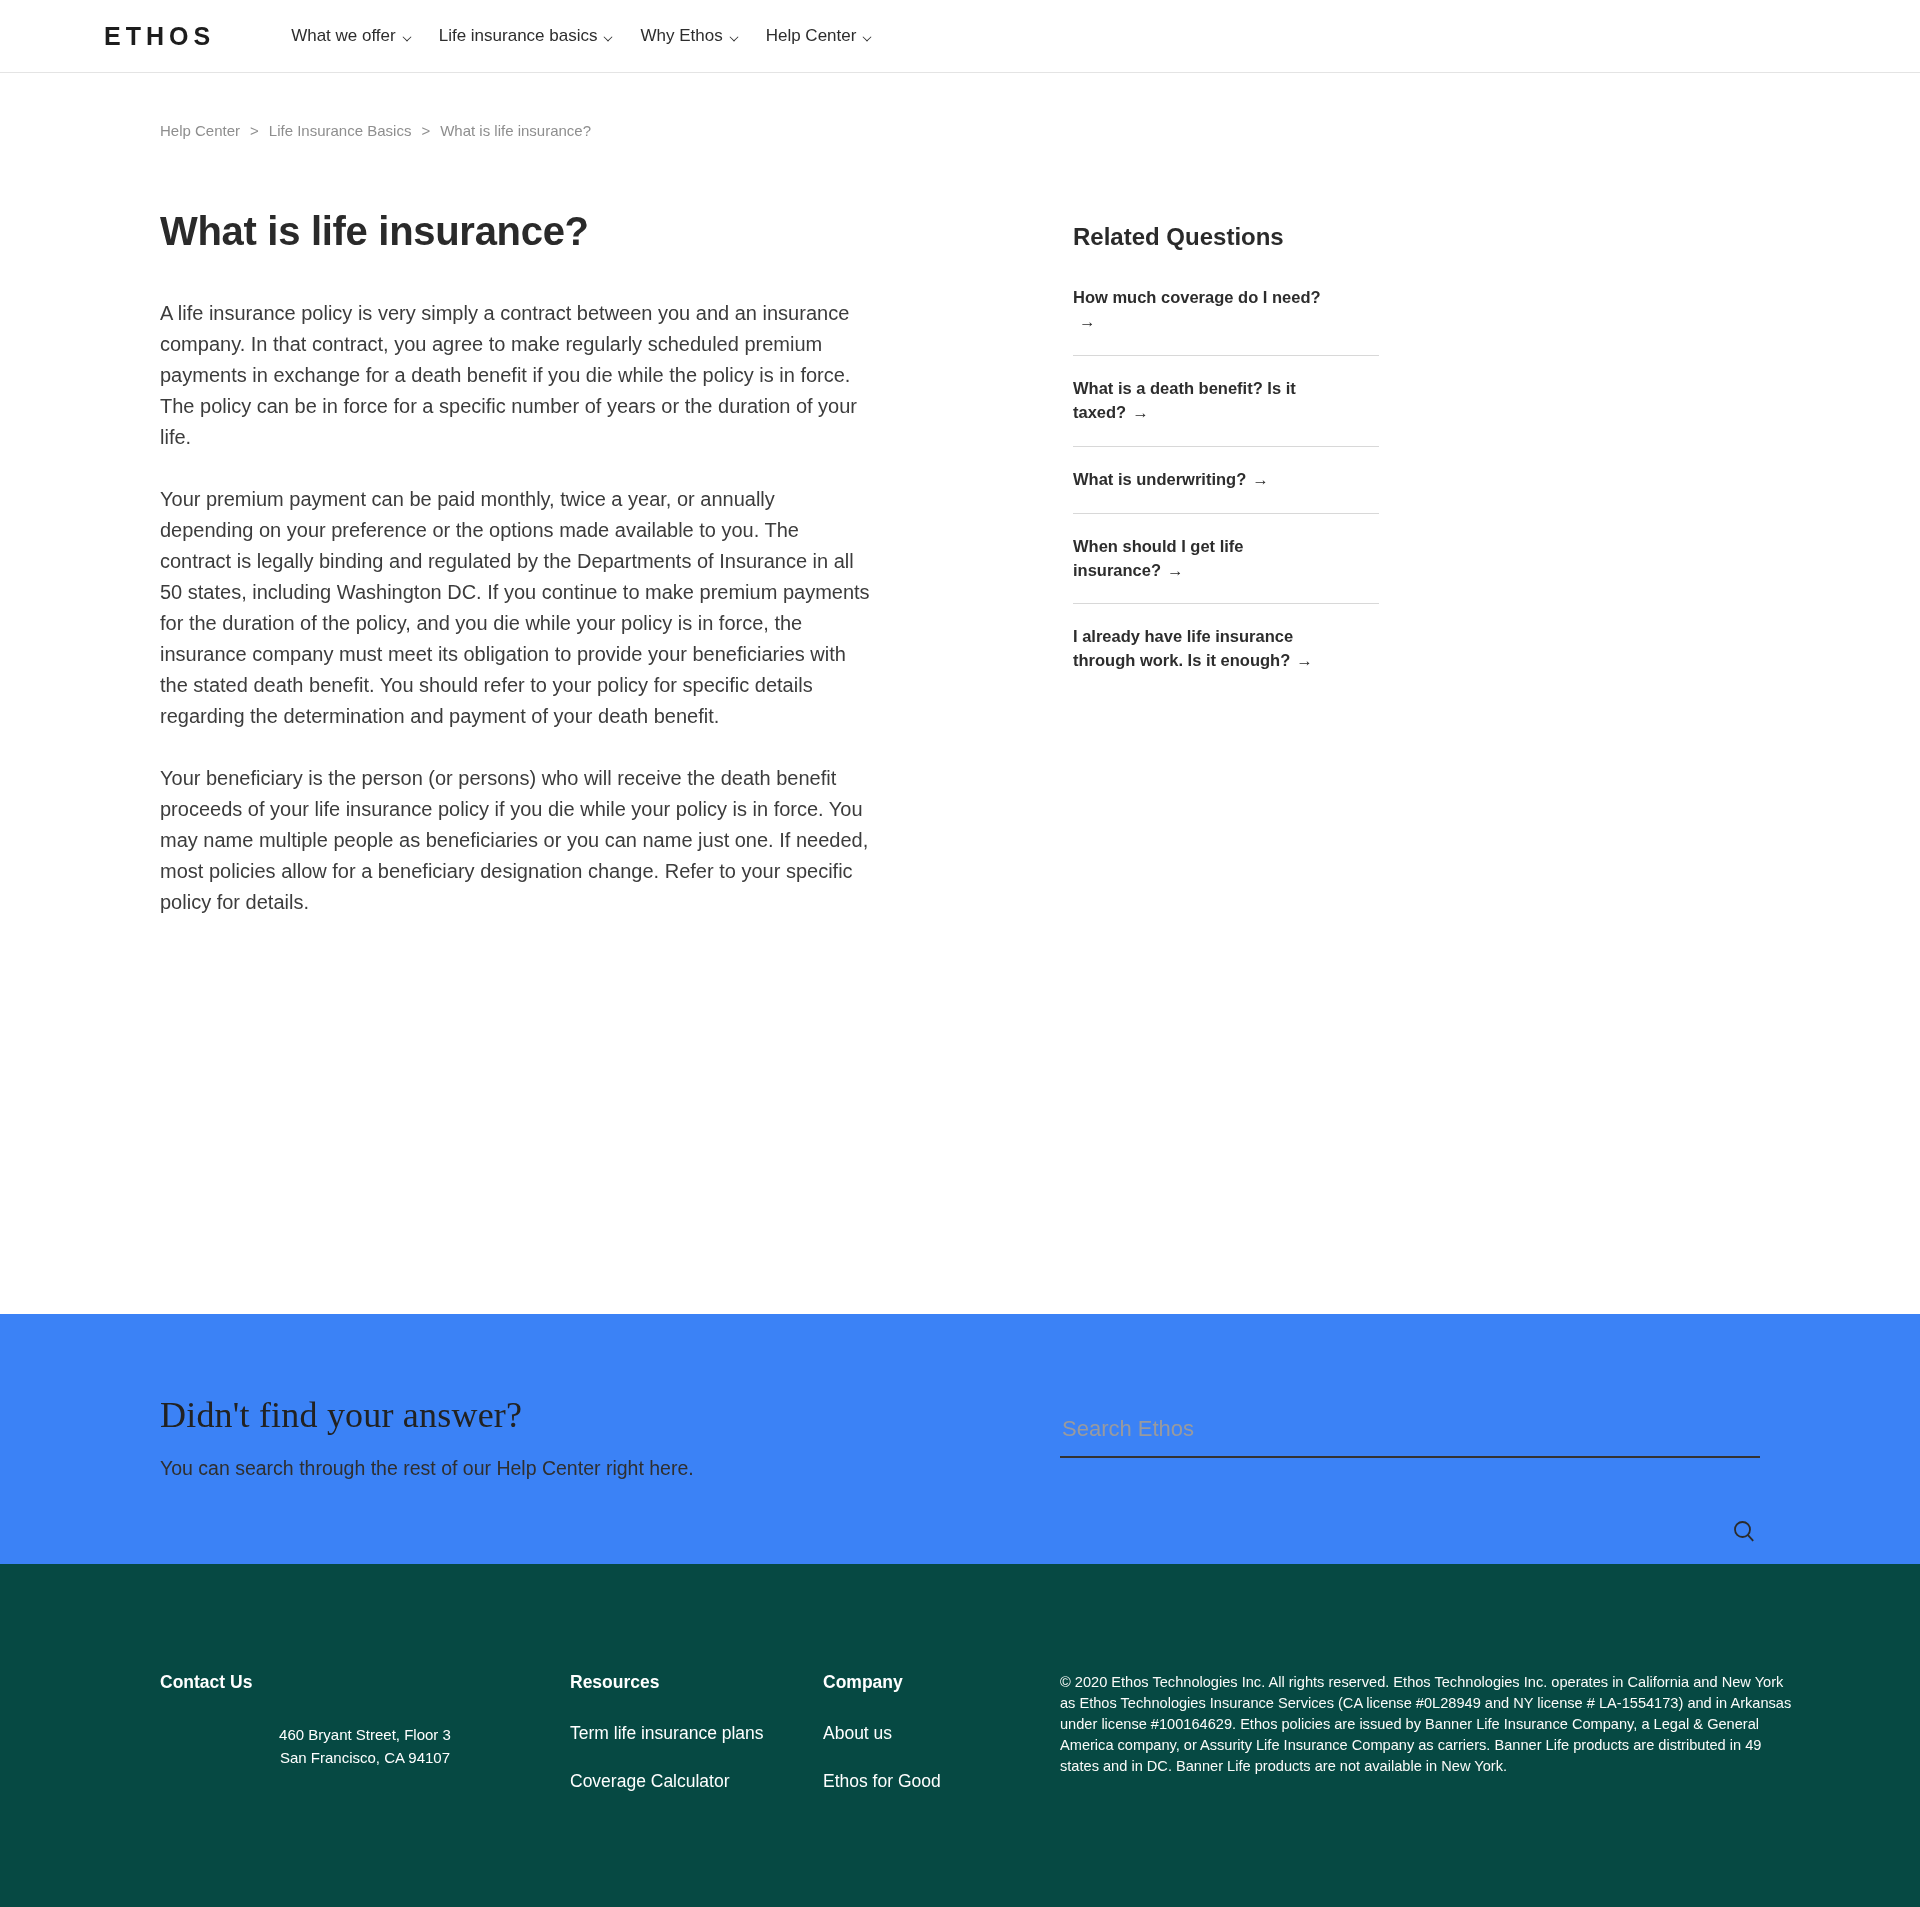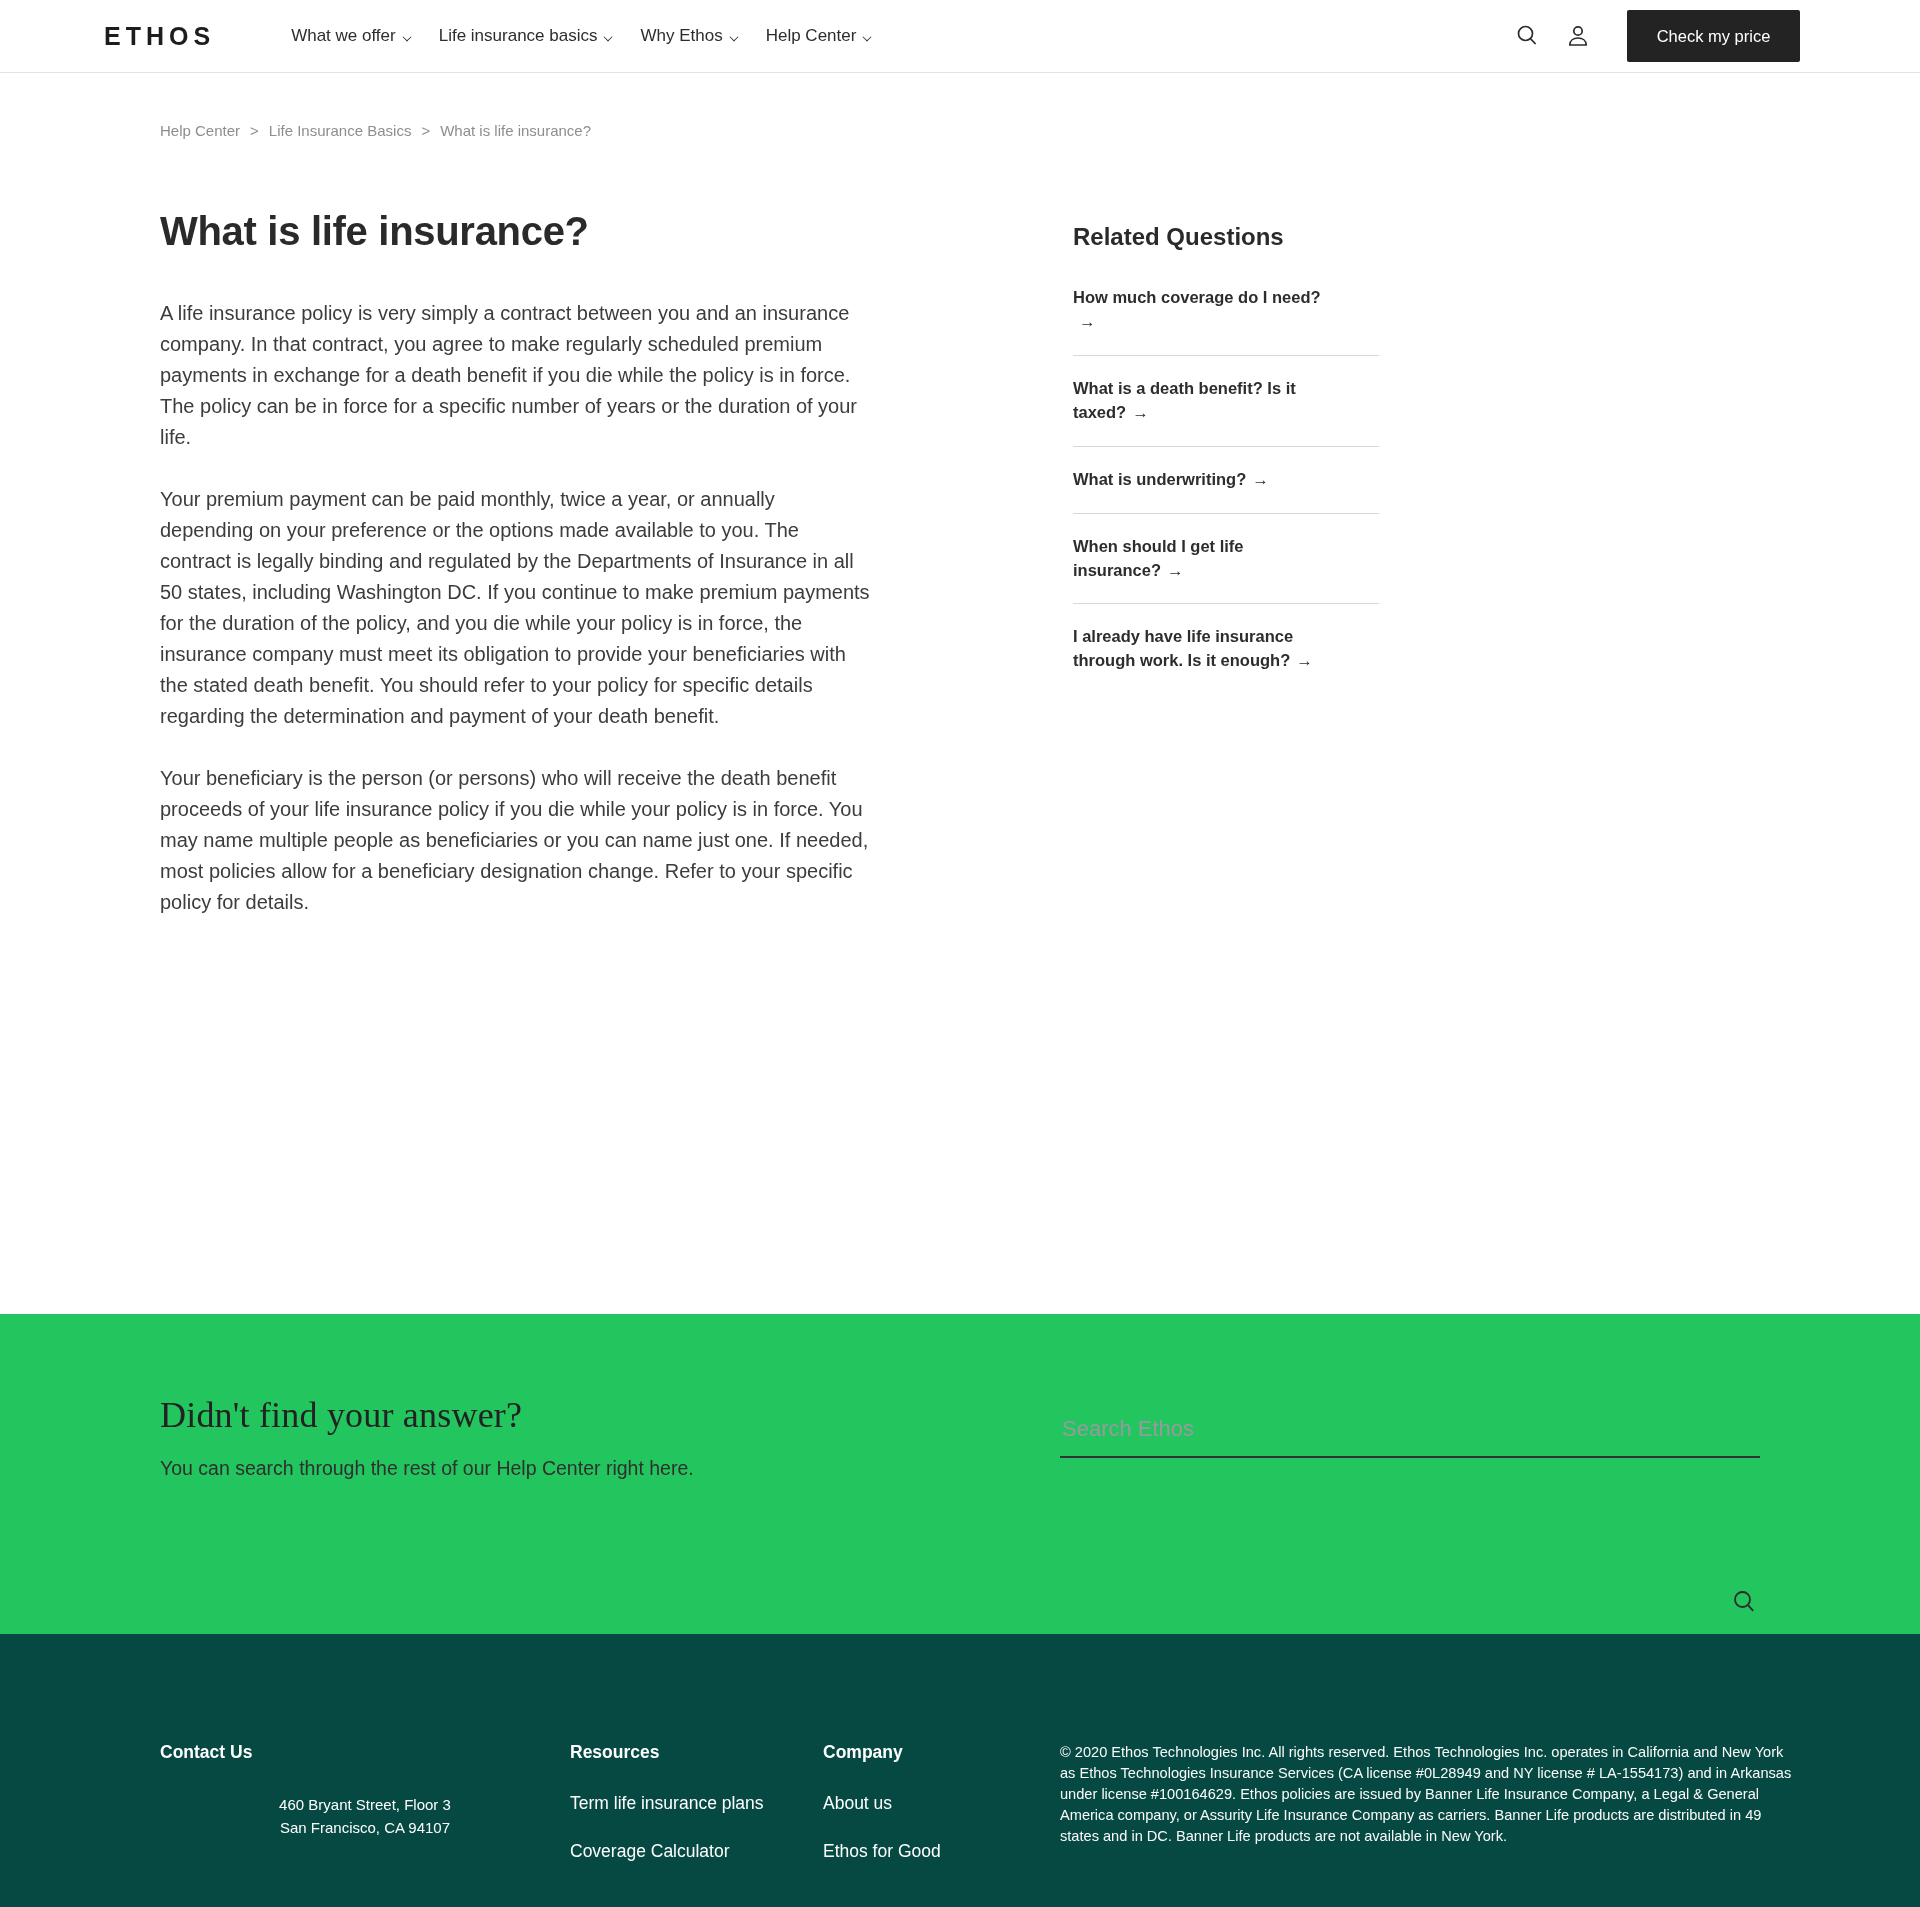--- a/index.html
+++ b/index.html
@@ -83,22 +83,22 @@
     display: block;
     padding: 21px 44px 21px 0;
     font-size: 16.5px; font-weight: 700; color: #2d2d2d;
     line-height: 1.45;
   }
   .rq-item + .rq-item { border-top: 1px solid #d8d8d8; }
   .rq-arrow { display: inline-block; margin-left: 6px; font-weight: 400; }
 
   
   .search-band {
-    background: #22c55e;
-    height: 320px;
+    background: #3b82f6;
+    height: 250px;
     padding: 80px 160px 0;
     display: flex;
   }
   .search-copy h2 {
     font-family: "Liberation Serif", serif;
     font-size: 36px; font-weight: 500; color: #222222;
     letter-spacing: 0.2px;
   }
   .search-copy p { margin-top: 21px; font-size: 19.5px; color: #2f2f2f; }
   .search-box { width: 700px; margin-left: auto; margin-top: 10px; position: relative; }
@@ -151,35 +151,20 @@
     <a class="nav-item">
       <span>Why Ethos</span>
       <span class="chev"></span>
     </a>
     <a class="nav-item">
       <span>Help Center</span>
       <span class="chev"></span>
     </a>
   </nav>
 
-  <div class="header-right">
-    <span class="hicon">
-      <svg width="26" height="26" viewBox="0 0 26 26" fill="none">
-        <circle cx="11.5" cy="10.5" r="7" stroke="#2b2b2b" stroke-width="1.7"></circle>
-        <line x1="16.6" y1="15.8" x2="21.6" y2="21" stroke="#2b2b2b" stroke-width="1.7"></line>
-      </svg>
-    </span>
-    <span class="hicon">
-      <svg width="26" height="26" viewBox="0 0 26 26" fill="none">
-        <circle cx="13" cy="8" r="4.2" stroke="#2b2b2b" stroke-width="1.7"></circle>
-        <path d="M4.8 22c0-4.5 3.7-7 8.2-7s8.2 2.5 8.2 7z" stroke="#2b2b2b" stroke-width="1.7" stroke-linejoin="round"></path>
-      </svg>
-    </span>
-    <button class="cta-btn">Check my price</button>
-  </div>
 </header>
 
 <div class="breadcrumb">
   <a>Help Center</a>
   <span class="sep">&gt;</span>
   <a>Life Insurance Basics</a>
   <span class="sep">&gt;</span>
   <span>What is life insurance?</span>
 </div>
 

